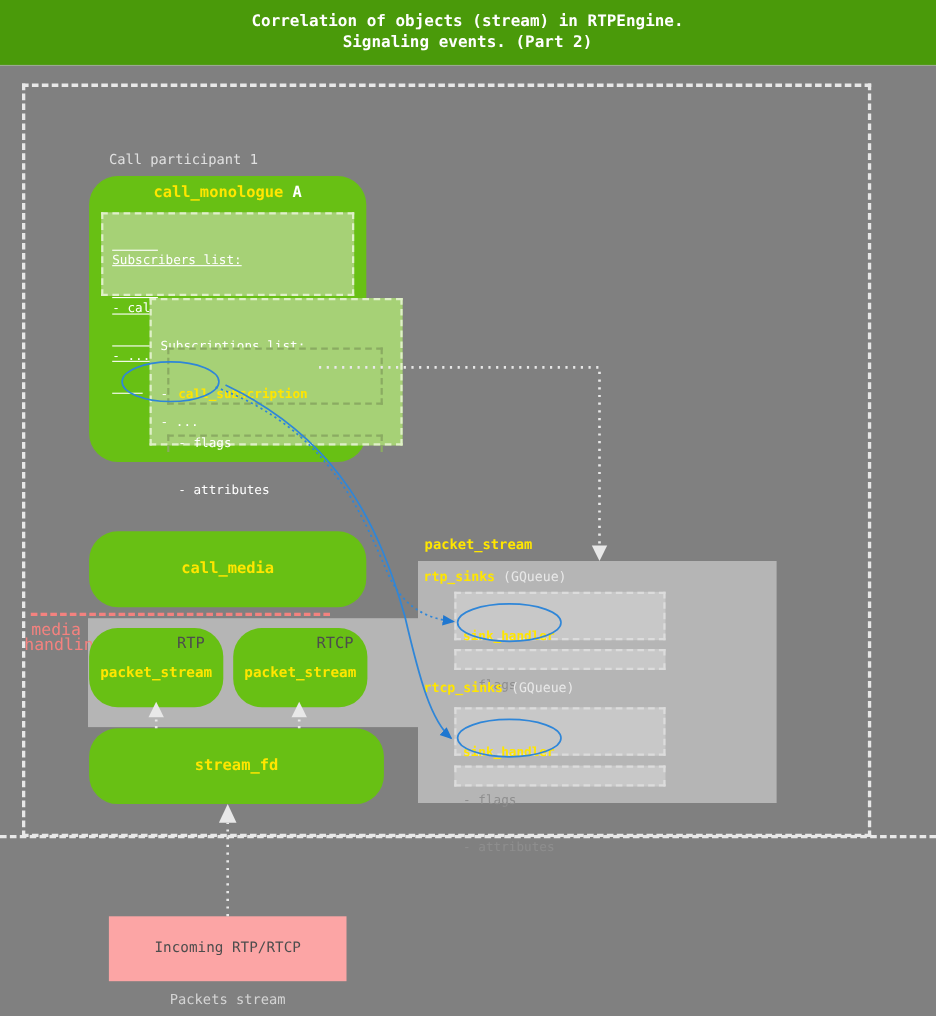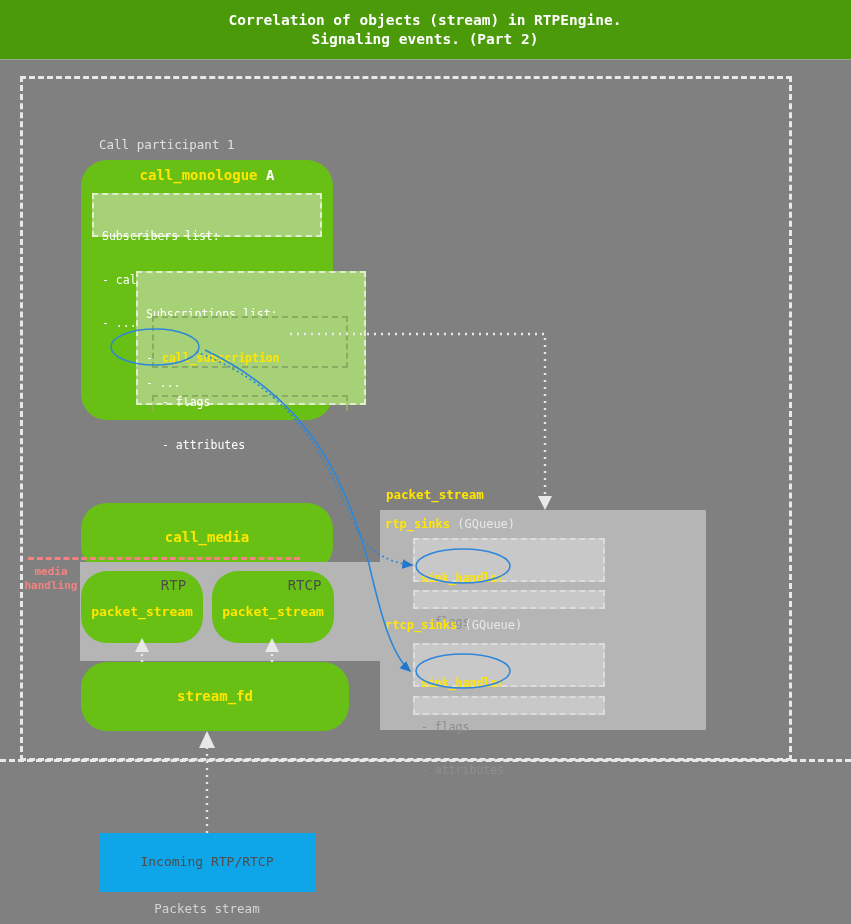--- a/index.html
+++ b/index.html
@@ -98,23 +98,23 @@
     background: #b5b5b5;
   }
   #media-dash {
     position: absolute; left: 28px; top: 557px; width: 272px; height: 0;
     border-top: 3px dashed #f4827f;
   }
   #media-label {
     position: absolute; left: 22px; top: 565px; width: 58px;
     text-align: center;
     color: #f4827f;
-    font-size: 11px;
+    font-size: 15px;
     line-height: 14px;
-    font-weight: bold;
+    font-weight: normal;
   }
 
   
   #ps-label {
     position: absolute; left: 386px; top: 487px;
     color: #ffe600; font-size: 12.5px; font-weight: bold; white-space: nowrap;
   }
   #ps-box {
     position: absolute; left: 380px; top: 510px; width: 326px; height: 220px;
     background: #b5b5b5;
@@ -136,21 +136,21 @@
   .sh-title { color:#ffe600; font-weight:bold; }
   .sh-empty {
     position: absolute;
     background: #c8c8c8;
     border: 2px dashed #dcdcdc;
   }
 
   
   #incoming-box {
     position: absolute; left: 99px; top: 833px; width: 216px; height: 59px;
-    background: #0ea5e9;
+    background: #fca5a5;
     padding-left: 23px;
   }
   #incoming-box span {
     position:absolute; left:0; top:21px; width:100%;
     text-align:center; color:#4d4d4d; font-size:13px; white-space: nowrap;
   }
   #packets-caption {
     position: absolute; left: 99px; top: 901px; width: 216px;
     text-align: center; color: #d4d4d4; font-size: 12.5px; white-space: nowrap;
   }
@@ -178,21 +178,21 @@
 
   <div id="outer-region"></div>
 
   <div class="caption" style="left:99px; top:137px;">Call participant 1</div>
 
   <div class="gbox" style="left:81px; top:160px; width:252px; height:260px;">
     <div class="gbox-title" style="top:7px;">
       <span>call_monologue</span><span class="title-white"> </span><span class="title-white">A</span>
     </div>
 
-    <div class="lgpanel" style="left:11px; top:33px; width:230px; height:44px;">
+    <div class="lgpanel" style="left:11px; top:33px; width:230px; height:76px;text-decoration:underline;">
       <div>Subscribers list:</div>
       <div>- call_monologue B</div>
       <div>- ...</div>
     </div>
 
     <div class="lgpanel" style="left:11px; top:111px; width:230px; height:134px;margin-left:44px;">
       <div>Subscriptions list:</div>
       <div>- call monologue B</div>
 
       
@@ -203,21 +203,21 @@
       </div>
 
       <div style="position:absolute; left:8px; top:103px;">- ...</div>
 
       
       <div style="position:absolute; left:14px; top:122px; width:196px; height:16px;
                   border:2px dashed #8aab62; border-bottom:none; background:transparent;"></div>
     </div>
   </div>
 
-  <div class="gbox" style="left:81px; top:483px; width:252px; height:69px;margin-top:20px;">
+  <div class="gbox" style="left:81px; top:483px; width:252px; height:69px;">
     <div class="gbox-title" style="top:26px;">call_media</div>
   </div>
 
   <div id="media-band"></div>
   <div id="media-dash"></div>
   <div id="media-label">
     <div>media</div>
     <div>handling</div>
   </div>
 

